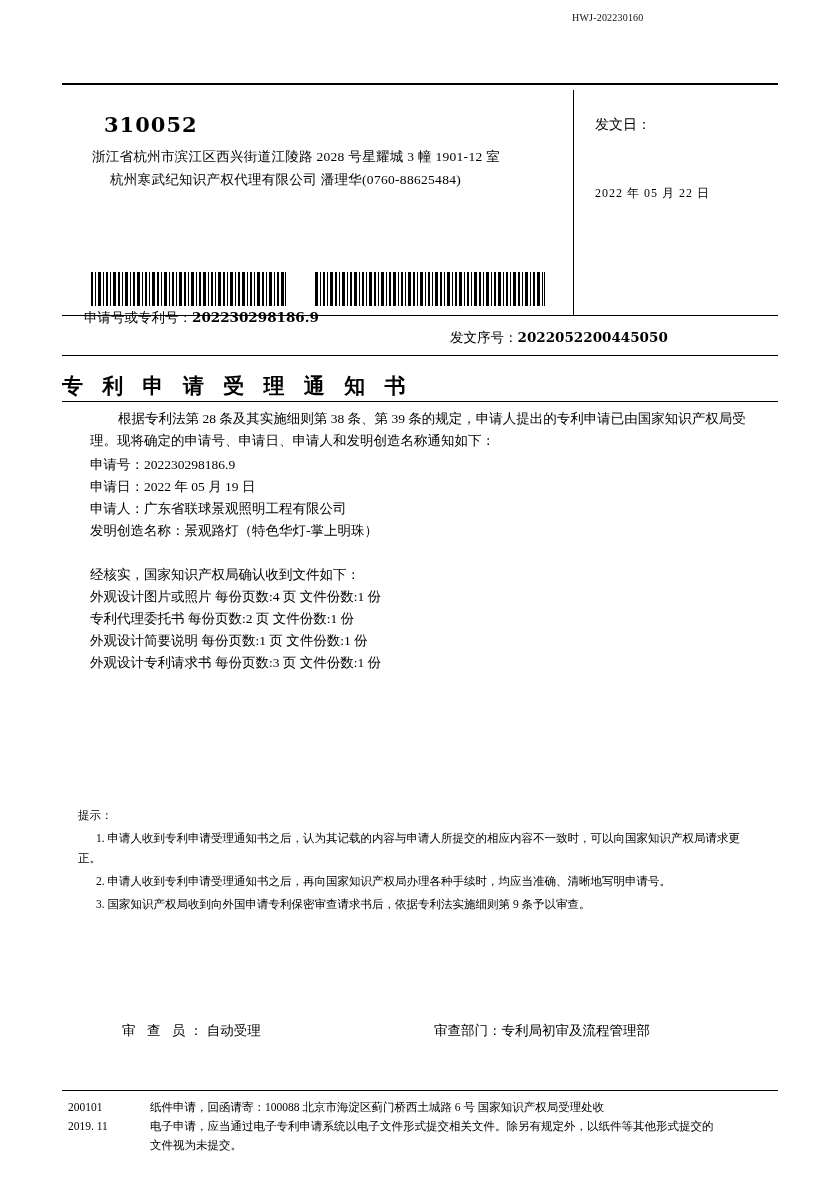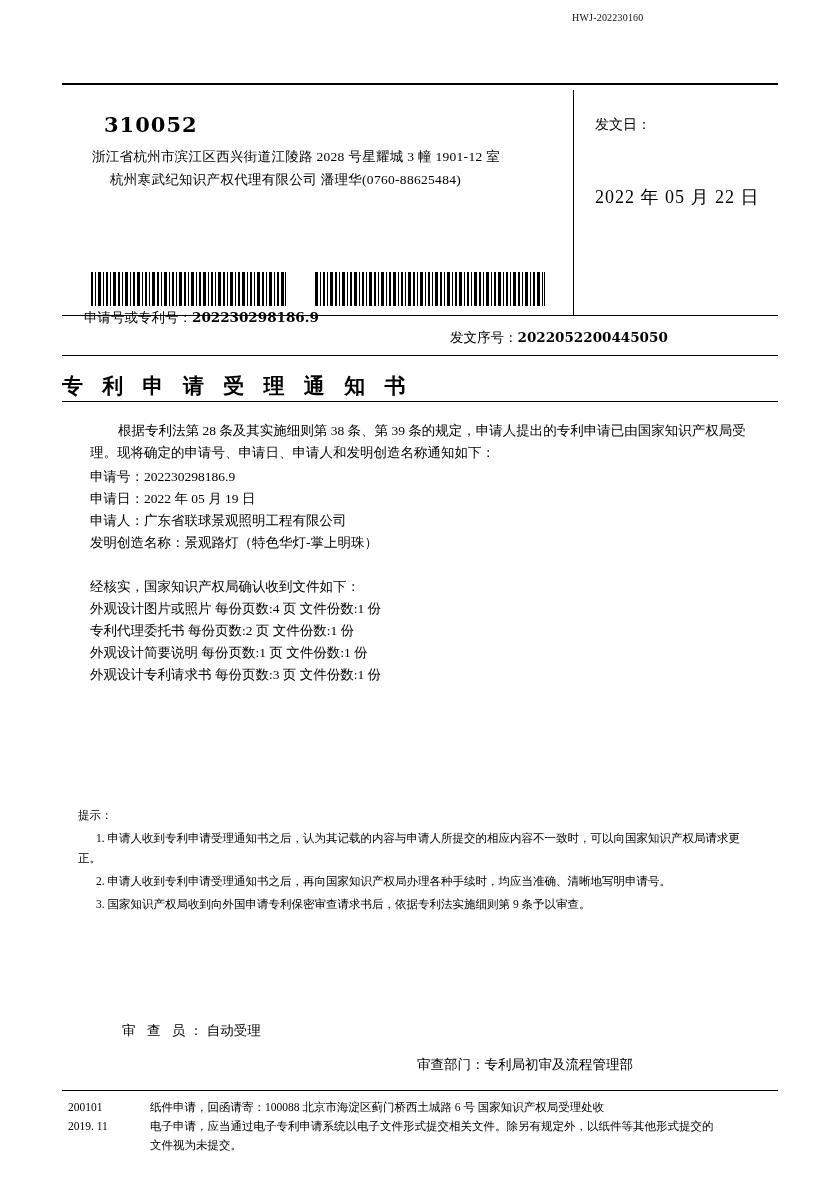--- a/index.html
+++ b/index.html
@@ -110,21 +110,21 @@
   .issue-label {
     position: absolute;
     left: 533px;
     top: 26px;
     font-size: 14px;
   }
   .issue-date {
     position: absolute;
     left: 533px;
     top: 95px;
-    font-size: 18px;
+    font-size: 12px;
     letter-spacing: 1px;
   }
 
   
   .barcode {
     position: absolute;
     height: 34px;
     background-repeat: repeat-x;
   }
   .barcode-1 { left: 28px; top: 182px; width: 197px; }
@@ -197,21 +197,21 @@
   .body-wrap {
     position: absolute;
     top: 408px;
     left: 90px;
     width: 662px;
     font-size: 13.5px;
     line-height: 22px;
   }
   .para {
     text-indent: 28px;
-    margin: 12px 0 2px 0;
+    margin: 0 0 2px 0;
   }
   .line {
     margin: 0;
   }
   .gap { height: 22px; }
 
   
   .tips {
     position: absolute;
     top: 805px;
@@ -235,23 +235,22 @@
     font-size: 13.5px;
   }
   .examiner {
     position: absolute;
     left: 60px;
     top: 0;
   }
   .examiner .lbl { letter-spacing: 4px; }
   .dept {
     position: absolute;
-    left: 355px;
+    left: 372px;
     top: 0;
-    margin-top: 34px;
   }
 
   .rule-bottom {
     position: absolute;
     top: 1090px;
     left: 62px;
     width: 716px;
     border-top: 1.5px solid #000;
   }
 

